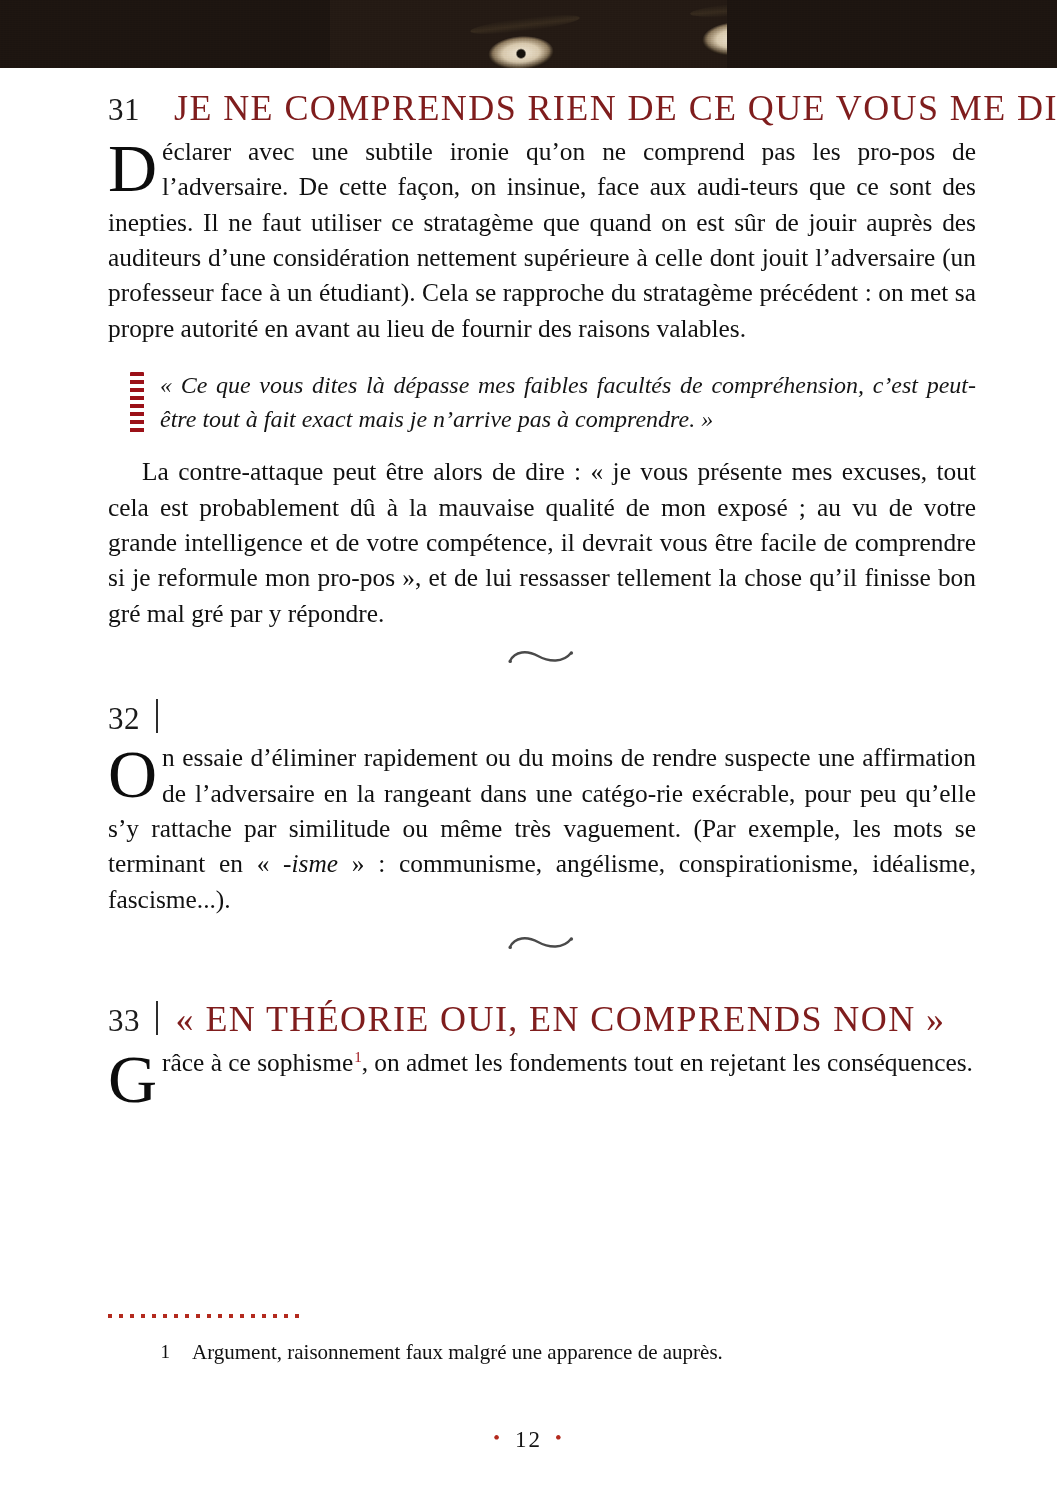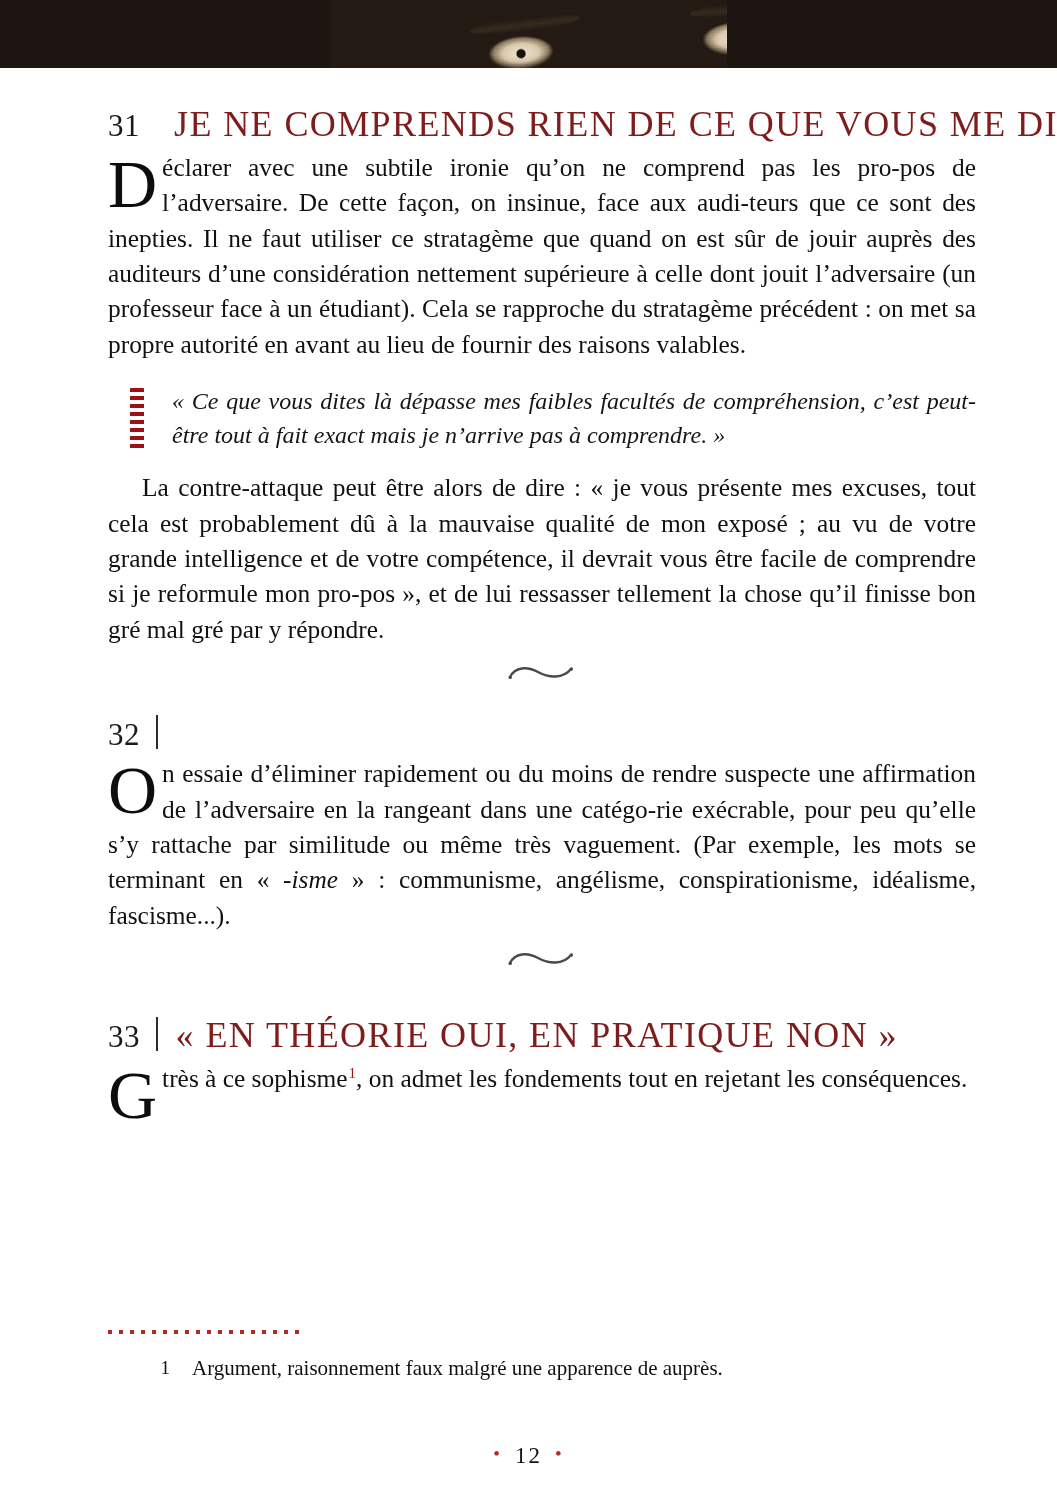--- a/index.html
+++ b/index.html
@@ -72,21 +72,21 @@
     background-image:
       repeating-linear-gradient(0deg, rgba(255,255,255,.035) 0 1px, rgba(0,0,0,.035) 1px 2px),
       repeating-linear-gradient(90deg, rgba(255,255,255,.02) 0 1px, rgba(0,0,0,.02) 1px 3px);
     mix-blend-mode: overlay;
     opacity: .8;
   }
 
   
   .page {
     position: absolute;
-    top: 68px; left: 0;
+    top: 52px; left: 0;
     width: 899px;
     height: 1432px;
   }
   .content {
     position: absolute;
     left: 108px;
     top: 34px;
     width: 868px;
   }
 
@@ -144,21 +144,20 @@
     padding: 4px 5px 0 0;
     margin-top: 2px;
     color: #0d0d0d;
     font-family: "Liberation Serif", "DejaVu Serif", serif;
   }
 
   
   .quote-block {
     display: flex;
     margin: 22px 0 18px 22px;
-    gap: 12px;
   }
   .quote-bar {
     flex: 0 0 auto;
     width: 14px;
     margin-right: 16px;
     margin-top: 4px;
     background-image: repeating-linear-gradient(
       180deg,
       #9b1118 0px, #9b1118 4px,
       #ffffff 4px, #ffffff 8px
@@ -298,24 +297,24 @@
       <svg width="74" height="24" viewBox="0 0 74 24" fill="none" aria-hidden="true">
         <path d="M5 16 C10 6, 22 5, 33 11 C44 17, 58 18, 66 8" stroke="#4a4a4a" stroke-width="2.4" stroke-linecap="round" fill="none"></path>
         <circle cx="5.2" cy="16.4" r="1.7" fill="#4a4a4a"></circle>
         <circle cx="66.4" cy="8.0" r="1.7" fill="#4a4a4a"></circle>
       </svg>
     </div>
 
     <div class="section-head sp-33">
       <span class="sec-num">33</span>
       <span class="sec-rule"></span>
-      <span class="sec-title">« EN THÉORIE OUI, EN PRATIQUE NON »</span>
-    </div>
-
-    <p class="body dropcap-para"><span class="dropcap">G</span><span>très à ce sophisme</span><sup class="fn-ref">1</sup><span>, on admet les fondements tout en rejetant les conséquences.</span></p>
+      <span class="sec-title">« EN THÉORIE OUI, EN COMPRENDS NON »</span>
+    </div>
+
+    <p class="body dropcap-para"><span class="dropcap">G</span><span>râce à ce sophisme</span><sup class="fn-ref">1</sup><span>, on admet les fondements tout en rejetant les conséquences.</span></p>
 
   </div>
 
   <div class="footnote-zone">
     <div class="footnote-rule"></div>
     <div class="footnote-item">
       <span class="fn-marker">1</span>
       <span class="fn-text">Argument, raisonnement faux malgré une apparence de auprès.</span>
     </div>
   </div>

